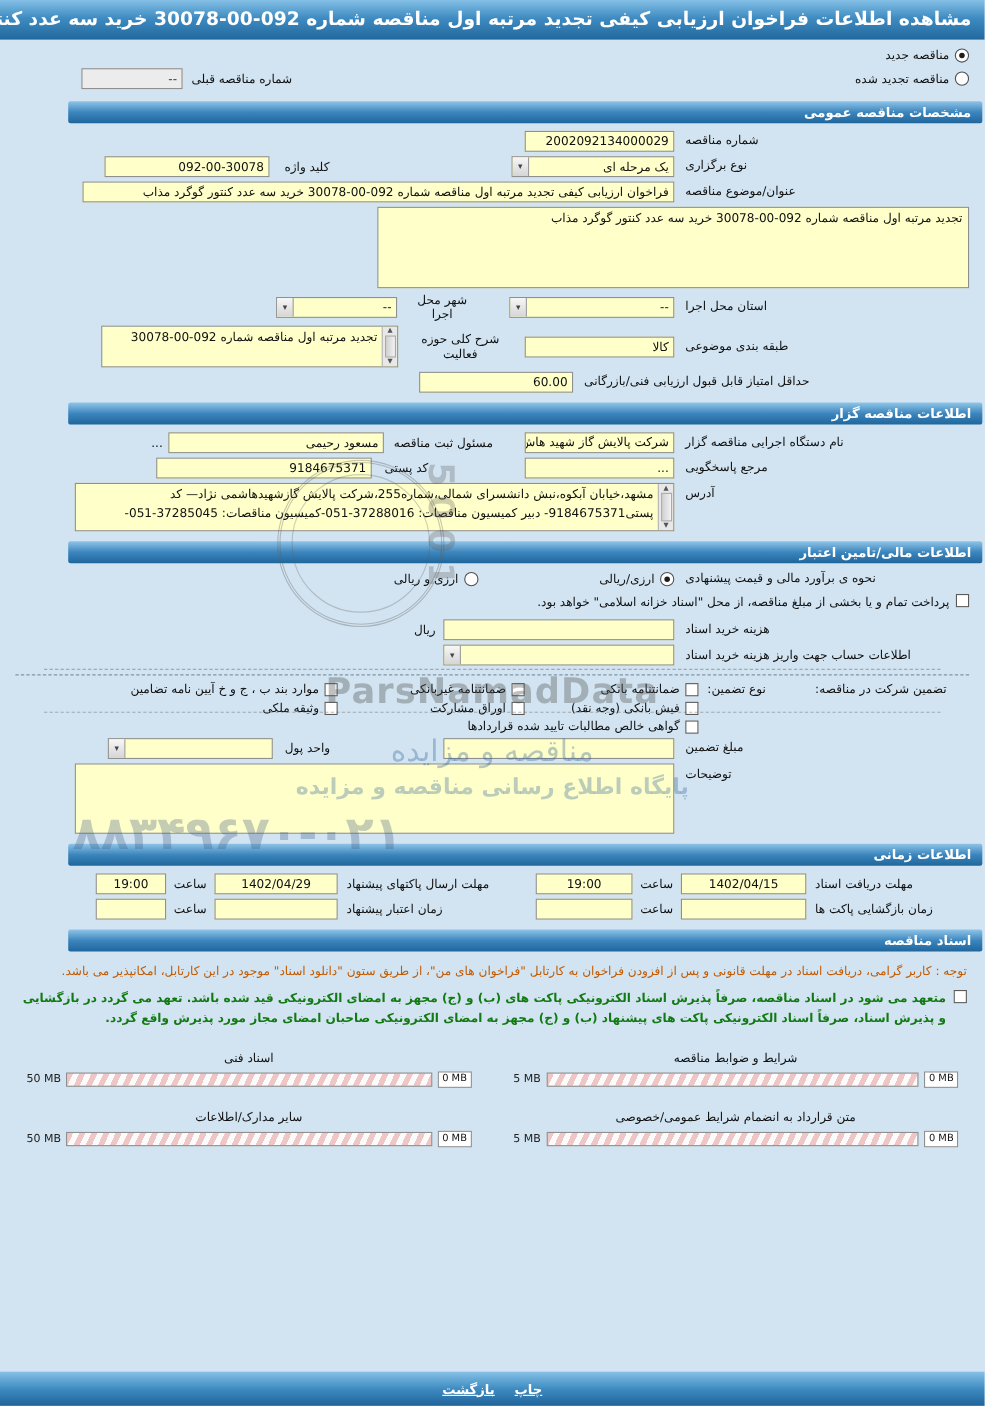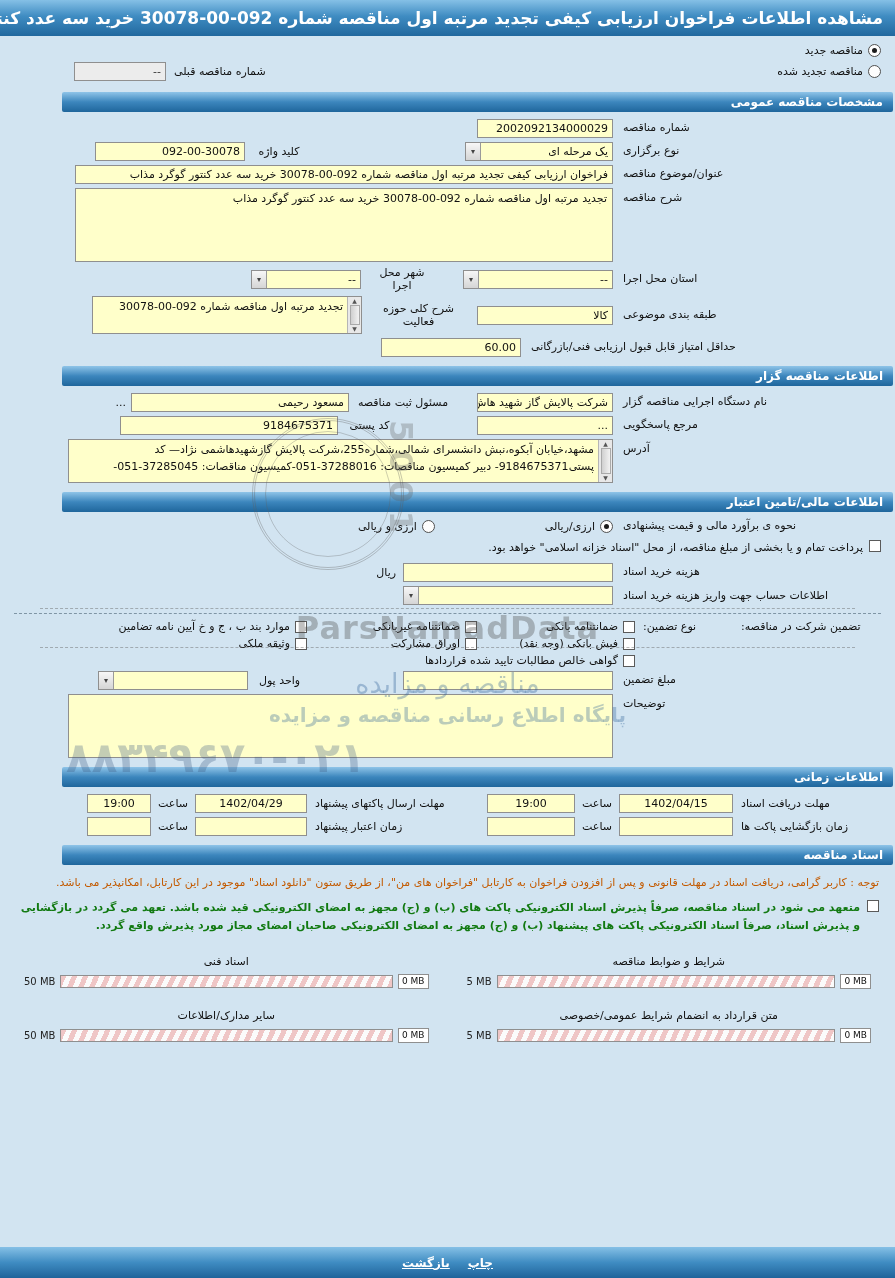--- a/index.html
+++ b/index.html
@@ -23,21 +23,21 @@
 .vscroll{position:absolute;right:0;top:0;bottom:0;width:14px;background:#e8e8e8;border-left:1px solid #b5b5b5;display:flex;flex-direction:column;align-items:center;justify-content:space-between;padding:1px 0}
 .sarr{font-size:6px;color:#555;line-height:1}
 .sthumb{width:10px;flex:1;margin:1px 0;background:linear-gradient(90deg,#d0d0d0,#f2f2f2);border:1px solid #aaa}
 .sec{height:20px;margin:9px 2px 7px 62px;background:linear-gradient(180deg,#8fc4e8 0%,#3c86bd 50%,#1f669c 100%);border-radius:2px;display:flex;align-items:center;padding:0 10px;color:#fff;font-weight:bold;font-size:12px}
 .frm{padding:0 14px}
 .row{display:flex;align-items:center;margin:4px 0}
 .lbl{flex:none;width:268px;text-align:left;padding-left:10px;line-height:1.3}
 .lbl.top,.l2.top{align-self:flex-start;padding-top:3px}
 .lbl.lblw{width:360px}
 .l2{flex:none;text-align:center;padding-left:8px}
-.w55{width:55px}.w60{width:60px}.w64{width:64px}.w74{width:74px}.w88{width:88px}.w92{width:92px}.w100{width:100px}.w105{width:105px}.w110{width:110px}.w112{width:112px}.w114{width:114px}.w140{width:140px}.w148{width:148px}.w150{width:150px}.w158{width:158px}.w162{width:136px}.w170{width:170px}.w210{width:210px}.w218{width:218px}.w270{width:270px}.w538{width:538px}.w545{width:545px}
+.w55{width:55px}.w60{width:60px}.w64{width:64px}.w74{width:74px}.w88{width:88px}.w92{width:92px}.w100{width:100px}.w105{width:105px}.w110{width:110px}.w112{width:112px}.w114{width:114px}.w140{width:140px}.w148{width:148px}.w150{width:150px}.w158{width:158px}.w162{width:136px}.w170{width:170px}.w210{width:210px}.w218{width:196px}.w270{width:270px}.w538{width:538px}.w545{width:545px}
 .h38{height:38px}.h44{height:44px}.h64{height:64px}.h74{height:74px}
 .mr10{margin-right:10px}.mr28{margin-right:28px}.mr95{margin-right:84px}.mr100{margin-right:100px}.mr110{margin-right:110px}.mr160{margin-right:160px}
 .more{margin-right:5px}
 .unit{margin-right:7px}
 .treas{display:flex;align-items:flex-start;gap:6px;margin:6px 0}
 .treastext{max-width:560px;line-height:1.6}
 .cb{width:12px;height:12px;border:1px solid #5a5a5a;background:#fff;flex:none;margin-top:1px}
 .dashed{border-top:1px dashed #7f95a5;margin:8px 0 6px}
 .gmain{flex:none;width:146px;text-align:left;padding-left:6px}
 .gtype{flex:none;width:100px;text-align:left;padding-left:8px}
@@ -116,21 +116,20 @@
         <span>092-00-30078</span>
       </span>
   </div>
   <div class="row">
     <span class="lbl">عنوان/موضوع مناقصه</span>
     <span class="fld w538">
         <span>فراخوان ارزیابی کیفی تجدید مرتبه اول مناقصه شماره 092-00-30078 خرید سه عدد کنتور گوگرد مذاب</span>
       </span>
   </div>
   <div class="row">
-    <span class="lbl top">شرح مناقصه</span>
     <div class="area w538 h74"><span>تجدید مرتبه اول مناقصه شماره 092-00-30078 خرید سه عدد کنتور گوگرد مذاب</span></div>
   </div>
   <div class="row">
     <span class="lbl">استان محل اجرا</span>
     <span class="fld sel w150">
         <span>--</span>
         <span class="arw">▾</span>
       </span>
     <span class="l2 w74 mr28">شهر محل اجرا</span>
     <span class="fld sel w110">

